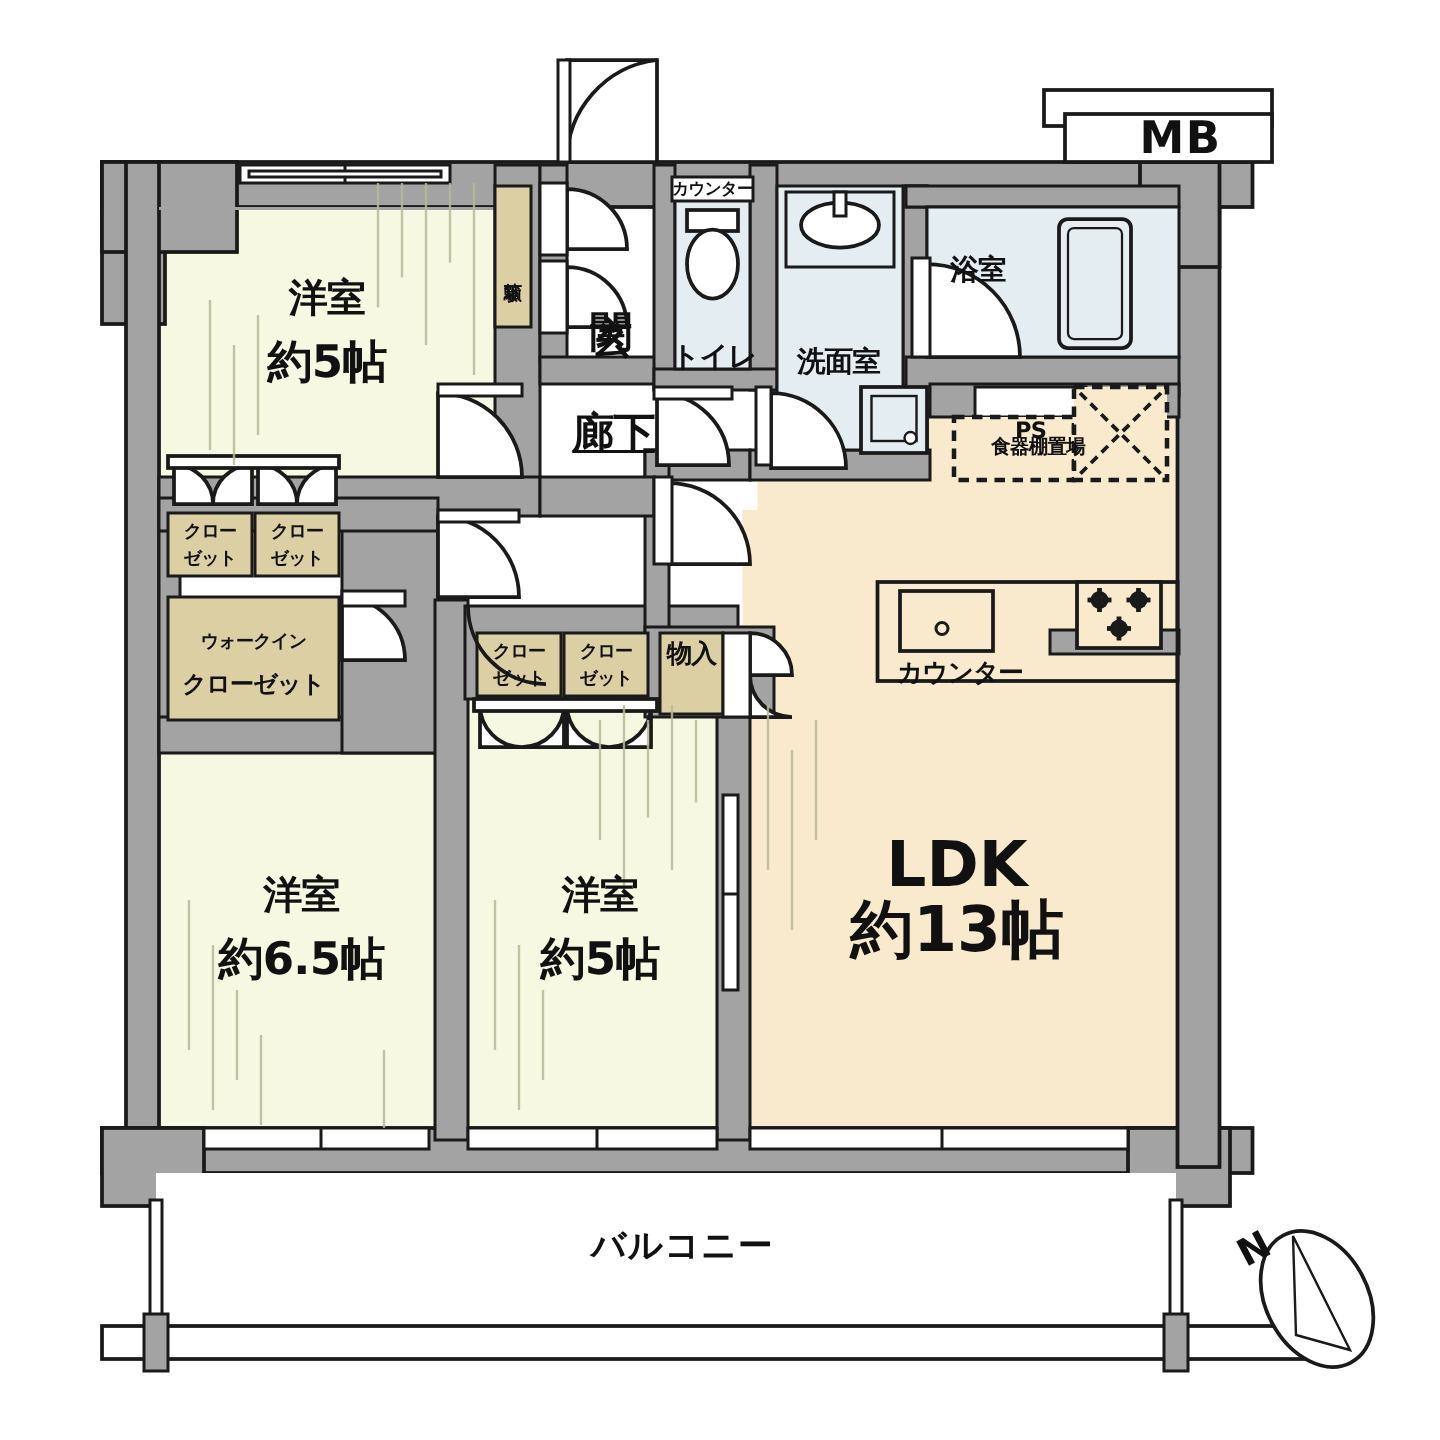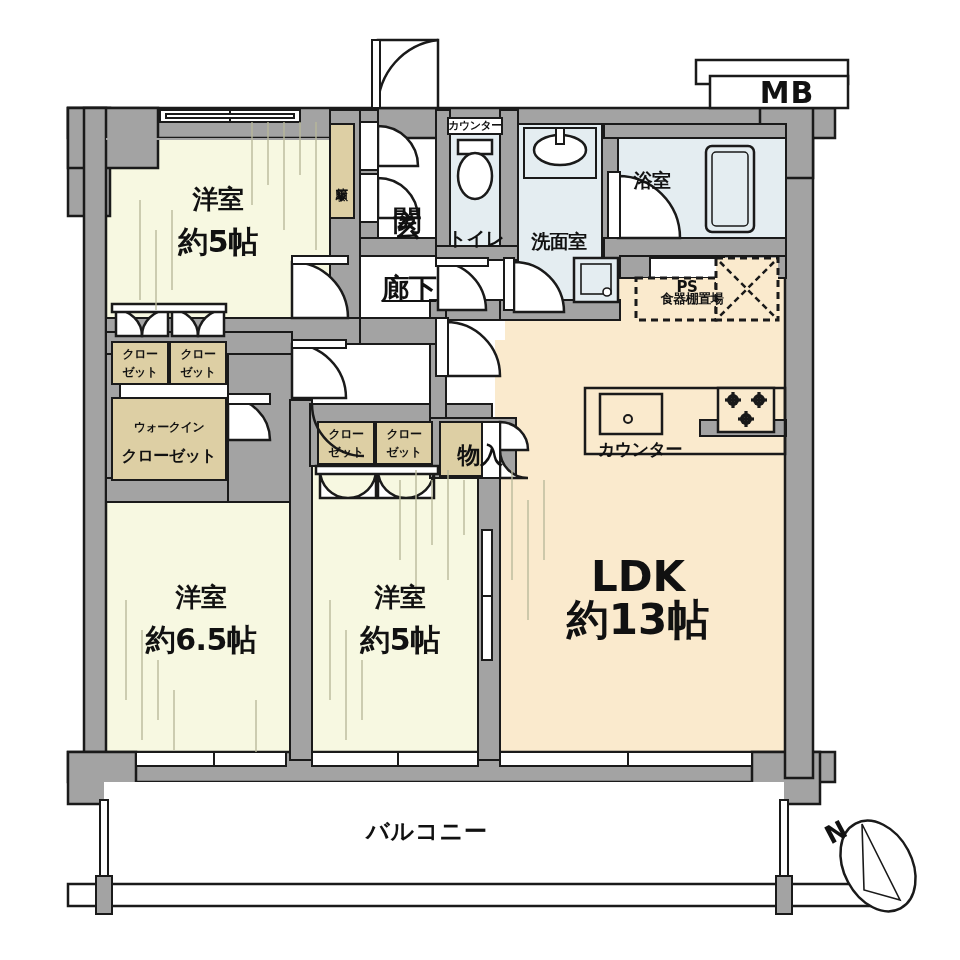--- a/index.html
+++ b/index.html
@@ -80,20 +80,21 @@
     letter-spacing: 1px;
   }
   .ps-lbl {
     font-size: 15px;
     font-weight: 700;
   }
   .bal-lbl {
     font-size: 23px;
     font-weight: 700;
     letter-spacing: 1px;
+    margin-left: 28px;
   }
   .vert {
     writing-mode: vertical-rl;
     text-orientation: upright;
   }
   .n-lbl {
     font-size: 25px;
     font-weight: 700;
     transform: translate(-50%, -50%) rotate(-28deg);
   }
@@ -415,21 +416,21 @@
   <div class="lbl ctr small-room" style="left:652px; top:157px;">浴室</div>
 
   <div class="lbl ctr ps-lbl" style="left:687px; top:268px;margin-top:20px;">PS</div>
 
   <div class="lbl ctr mb-lbl" style="left:787px; top:93px;">MB</div>
 
   <div class="lbl ctr tiny" style="left:692px; top:299px;">食器棚置場</div>
 
   <div class="lbl ctr tiny" style="left:640px; top:450px; font-size:17px;">カウンター</div>
 
-  <div class="lbl ctr tiny" style="left:461px; top:455px; font-size:23px;margin-left:19px;">物入</div>
+  <div class="lbl ctr tiny" style="left:461px; top:437px; font-size:17px;">物入</div>
 
   <div class="lbl ctr micro" style="left:140px; top:354px;">クロー</div>
   <div class="lbl ctr micro" style="left:140px; top:372px;">ゼット</div>
   <div class="lbl ctr micro" style="left:198px; top:354px;">クロー</div>
   <div class="lbl ctr micro" style="left:198px; top:372px;">ゼット</div>
 
   <div class="lbl ctr micro" style="left:169px; top:427px; font-size:12px;">ウォークイン</div>
   <div class="lbl ctr micro" style="left:169px; top:456px; font-size:16px;">クローゼット</div>
 
   <div class="lbl ctr micro" style="left:346px; top:434px;">クロー</div>

